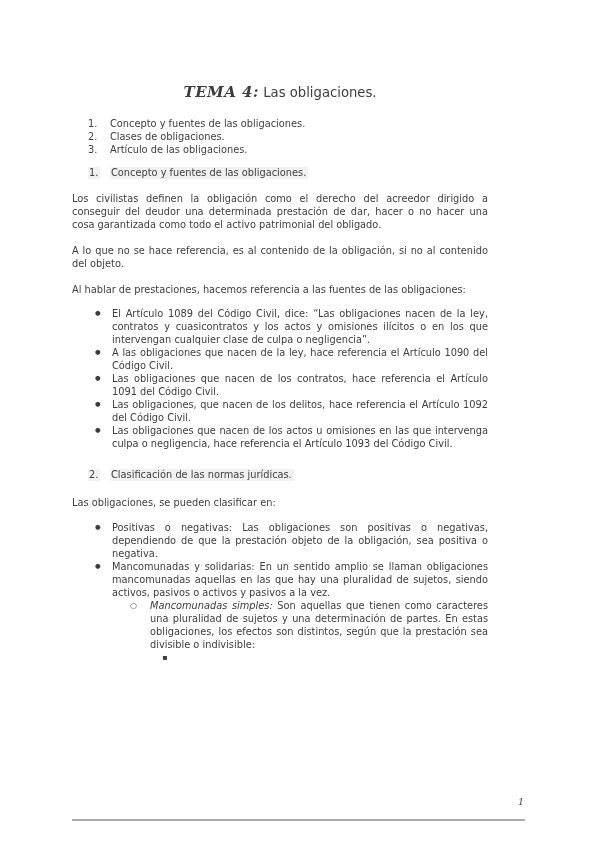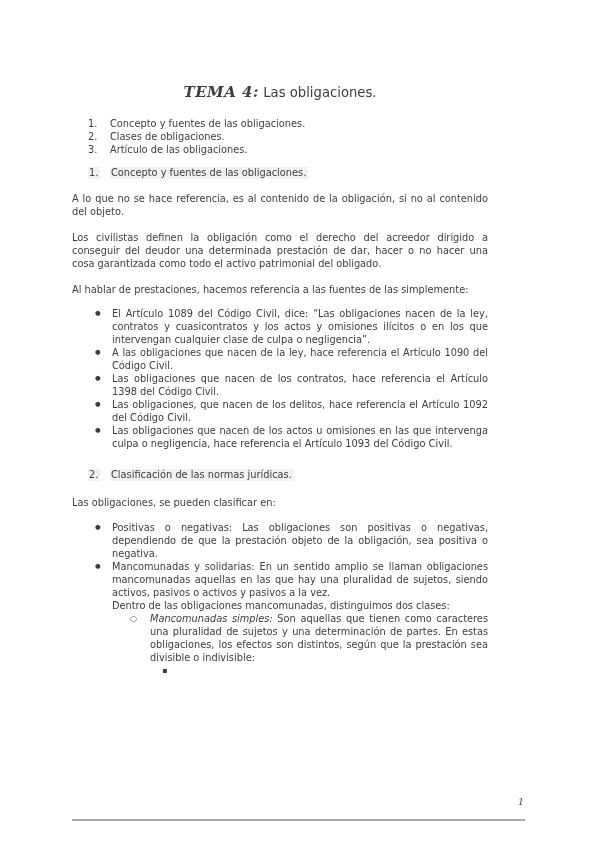--- a/index.html
+++ b/index.html
@@ -81,36 +81,36 @@
       <span class="toc-num">3.</span>
       <span>Artículo de las obligaciones.</span>
     </div>
   </div>
 
   <div class="heading-row">
     <span class="heading-num"><span class="hl">1.</span></span>
     <span><span class="hl">Concepto y fuentes de las obligaciones.</span></span>
   </div>
 
+  <div class="para">Los civilistas definen la obligación como el derecho del acreedor dirigido a conseguir del deudor una determinada prestación de dar, hacer o no hacer una cosa garantizada como todo el activo patrimonial del obligado.</div>
   <div class="para">A lo que no se hace referencia, es al contenido de la obligación, si no al contenido del objeto.</div>
-  <div class="para">Los civilistas definen la obligación como el derecho del acreedor dirigido a conseguir del deudor una determinada prestación de dar, hacer o no hacer una cosa garantizada como todo el activo patrimonial del obligado.</div>
-  <div class="para">Al hablar de prestaciones, hacemos referencia a las fuentes de las simplemente:</div>
+  <div class="para">Al hablar de prestaciones, hacemos referencia a las fuentes de las obligaciones:</div>
 
   <div class="blist">
     <div class="brow">
       <span class="bmark">●</span>
       <div class="btext">El Artículo 1089 del Código Civil, dice: “Las obligaciones nacen de la ley, contratos y cuasicontratos y los actos y omisiones ilícitos o en los que intervengan cualquier clase de culpa o negligencia”.</div>
     </div>
     <div class="brow">
       <span class="bmark">●</span>
       <div class="btext">A las obligaciones que nacen de la ley, hace referencia el Artículo 1090 del Código Civil.</div>
     </div>
     <div class="brow">
       <span class="bmark">●</span>
-      <div class="btext">Las obligaciones que nacen de los contratos, hace referencia el Artículo 1398 del Código Civil.</div>
+      <div class="btext">Las obligaciones que nacen de los contratos, hace referencia el Artículo 1091 del Código Civil.</div>
     </div>
     <div class="brow">
       <span class="bmark">●</span>
       <div class="btext">Las obligaciones, que nacen de los delitos, hace referencia el Artículo 1092 del Código Civil.</div>
     </div>
     <div class="brow">
       <span class="bmark">●</span>
       <div class="btext">Las obligaciones que nacen de los actos u omisiones en las que intervenga culpa o negligencia, hace referencia el Artículo 1093 del Código Civil.</div>
     </div>
   </div>
@@ -126,21 +126,20 @@
     <span class="bmark">●</span>
     <div class="btext">
       <span class="bold">Positivas o negativas:</span><span> Las obligaciones son positivas o negativas, dependiendo de que la prestación objeto de la obligación, sea positiva o negativa.</span>
     </div>
   </div>
 
   <div class="brow gap13">
     <span class="bmark">●</span>
     <div class="btext">
       <span class="bold">Mancomunadas y solidarias:</span><span> En un sentido amplio se llaman obligaciones mancomunadas aquellas en las que hay una pluralidad de sujetos, siendo activos, pasivos o activos y pasivos a la vez.</span>
-      <div>Dentro de las obligaciones mancomunadas, distinguimos dos clases:</div>
     </div>
   </div>
 
   <div class="brow gap13">
     <span class="bmark2">○</span>
     <div class="btext">
       <span class="ital">Mancomunadas simples:</span><span> Son aquellas que tienen como caracteres una pluralidad de sujetos y una determinación de partes. En estas obligaciones, los efectos son distintos, según que la prestación sea divisible o indivisible:</span>
     </div>
   </div>
 

